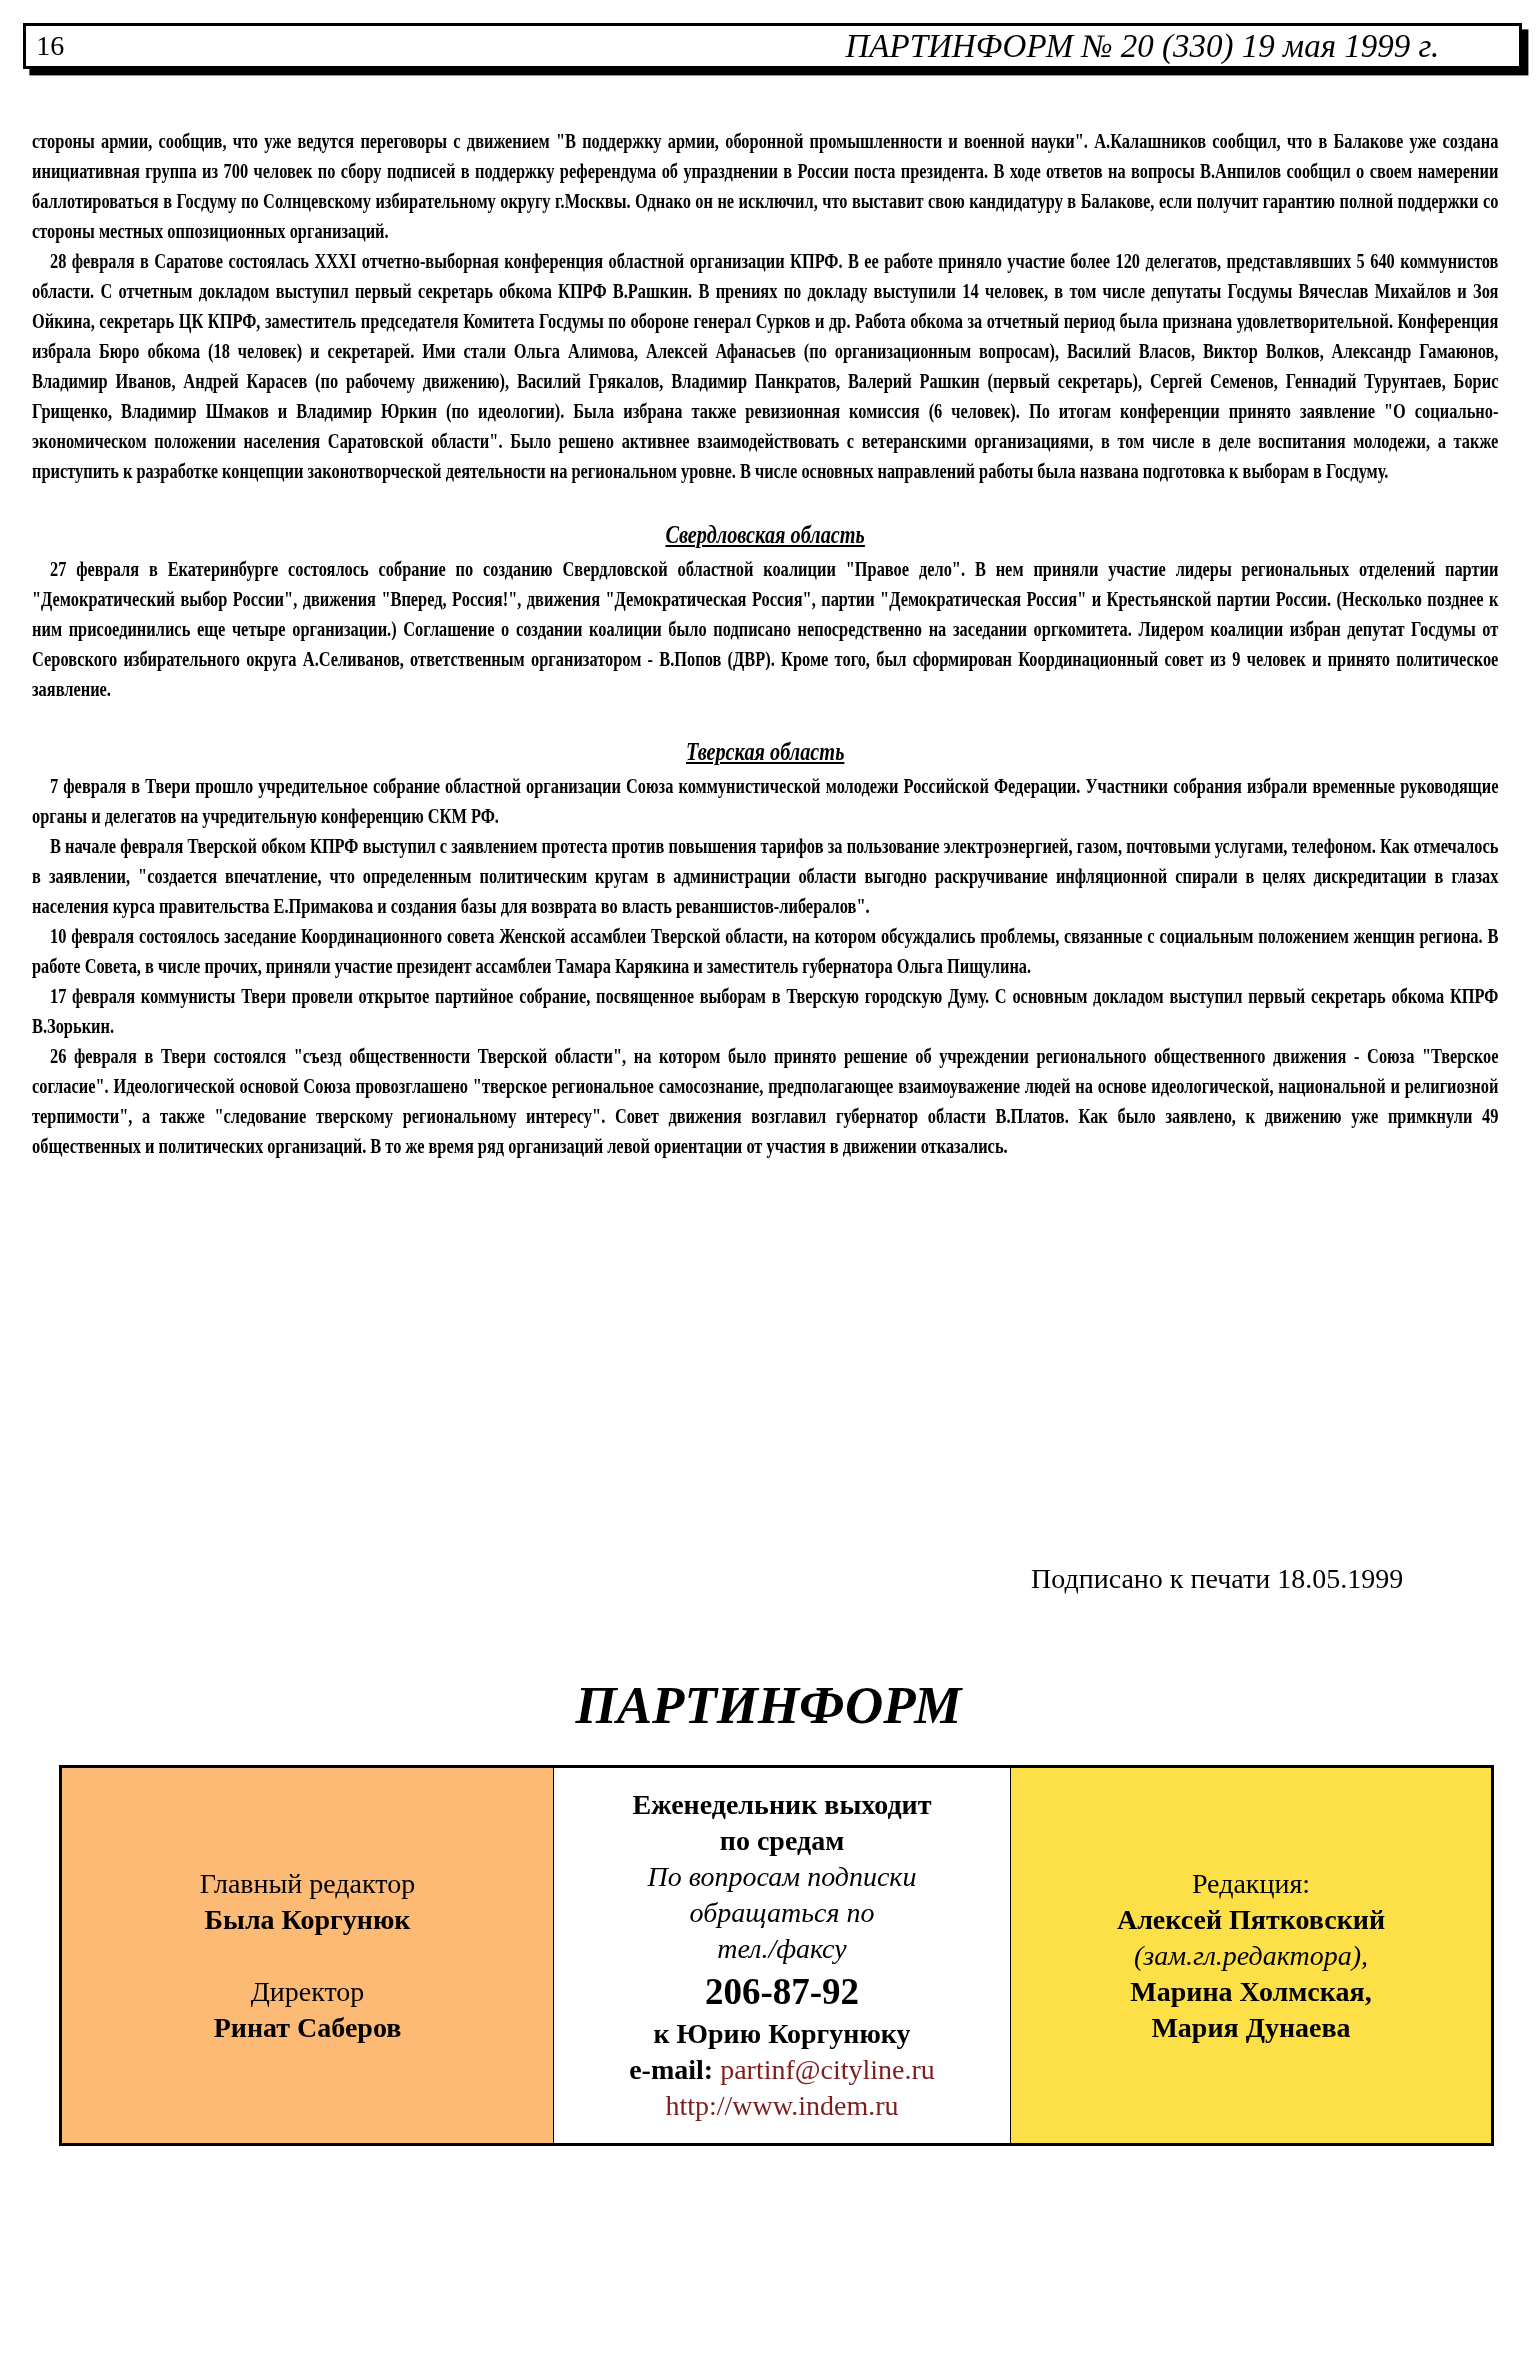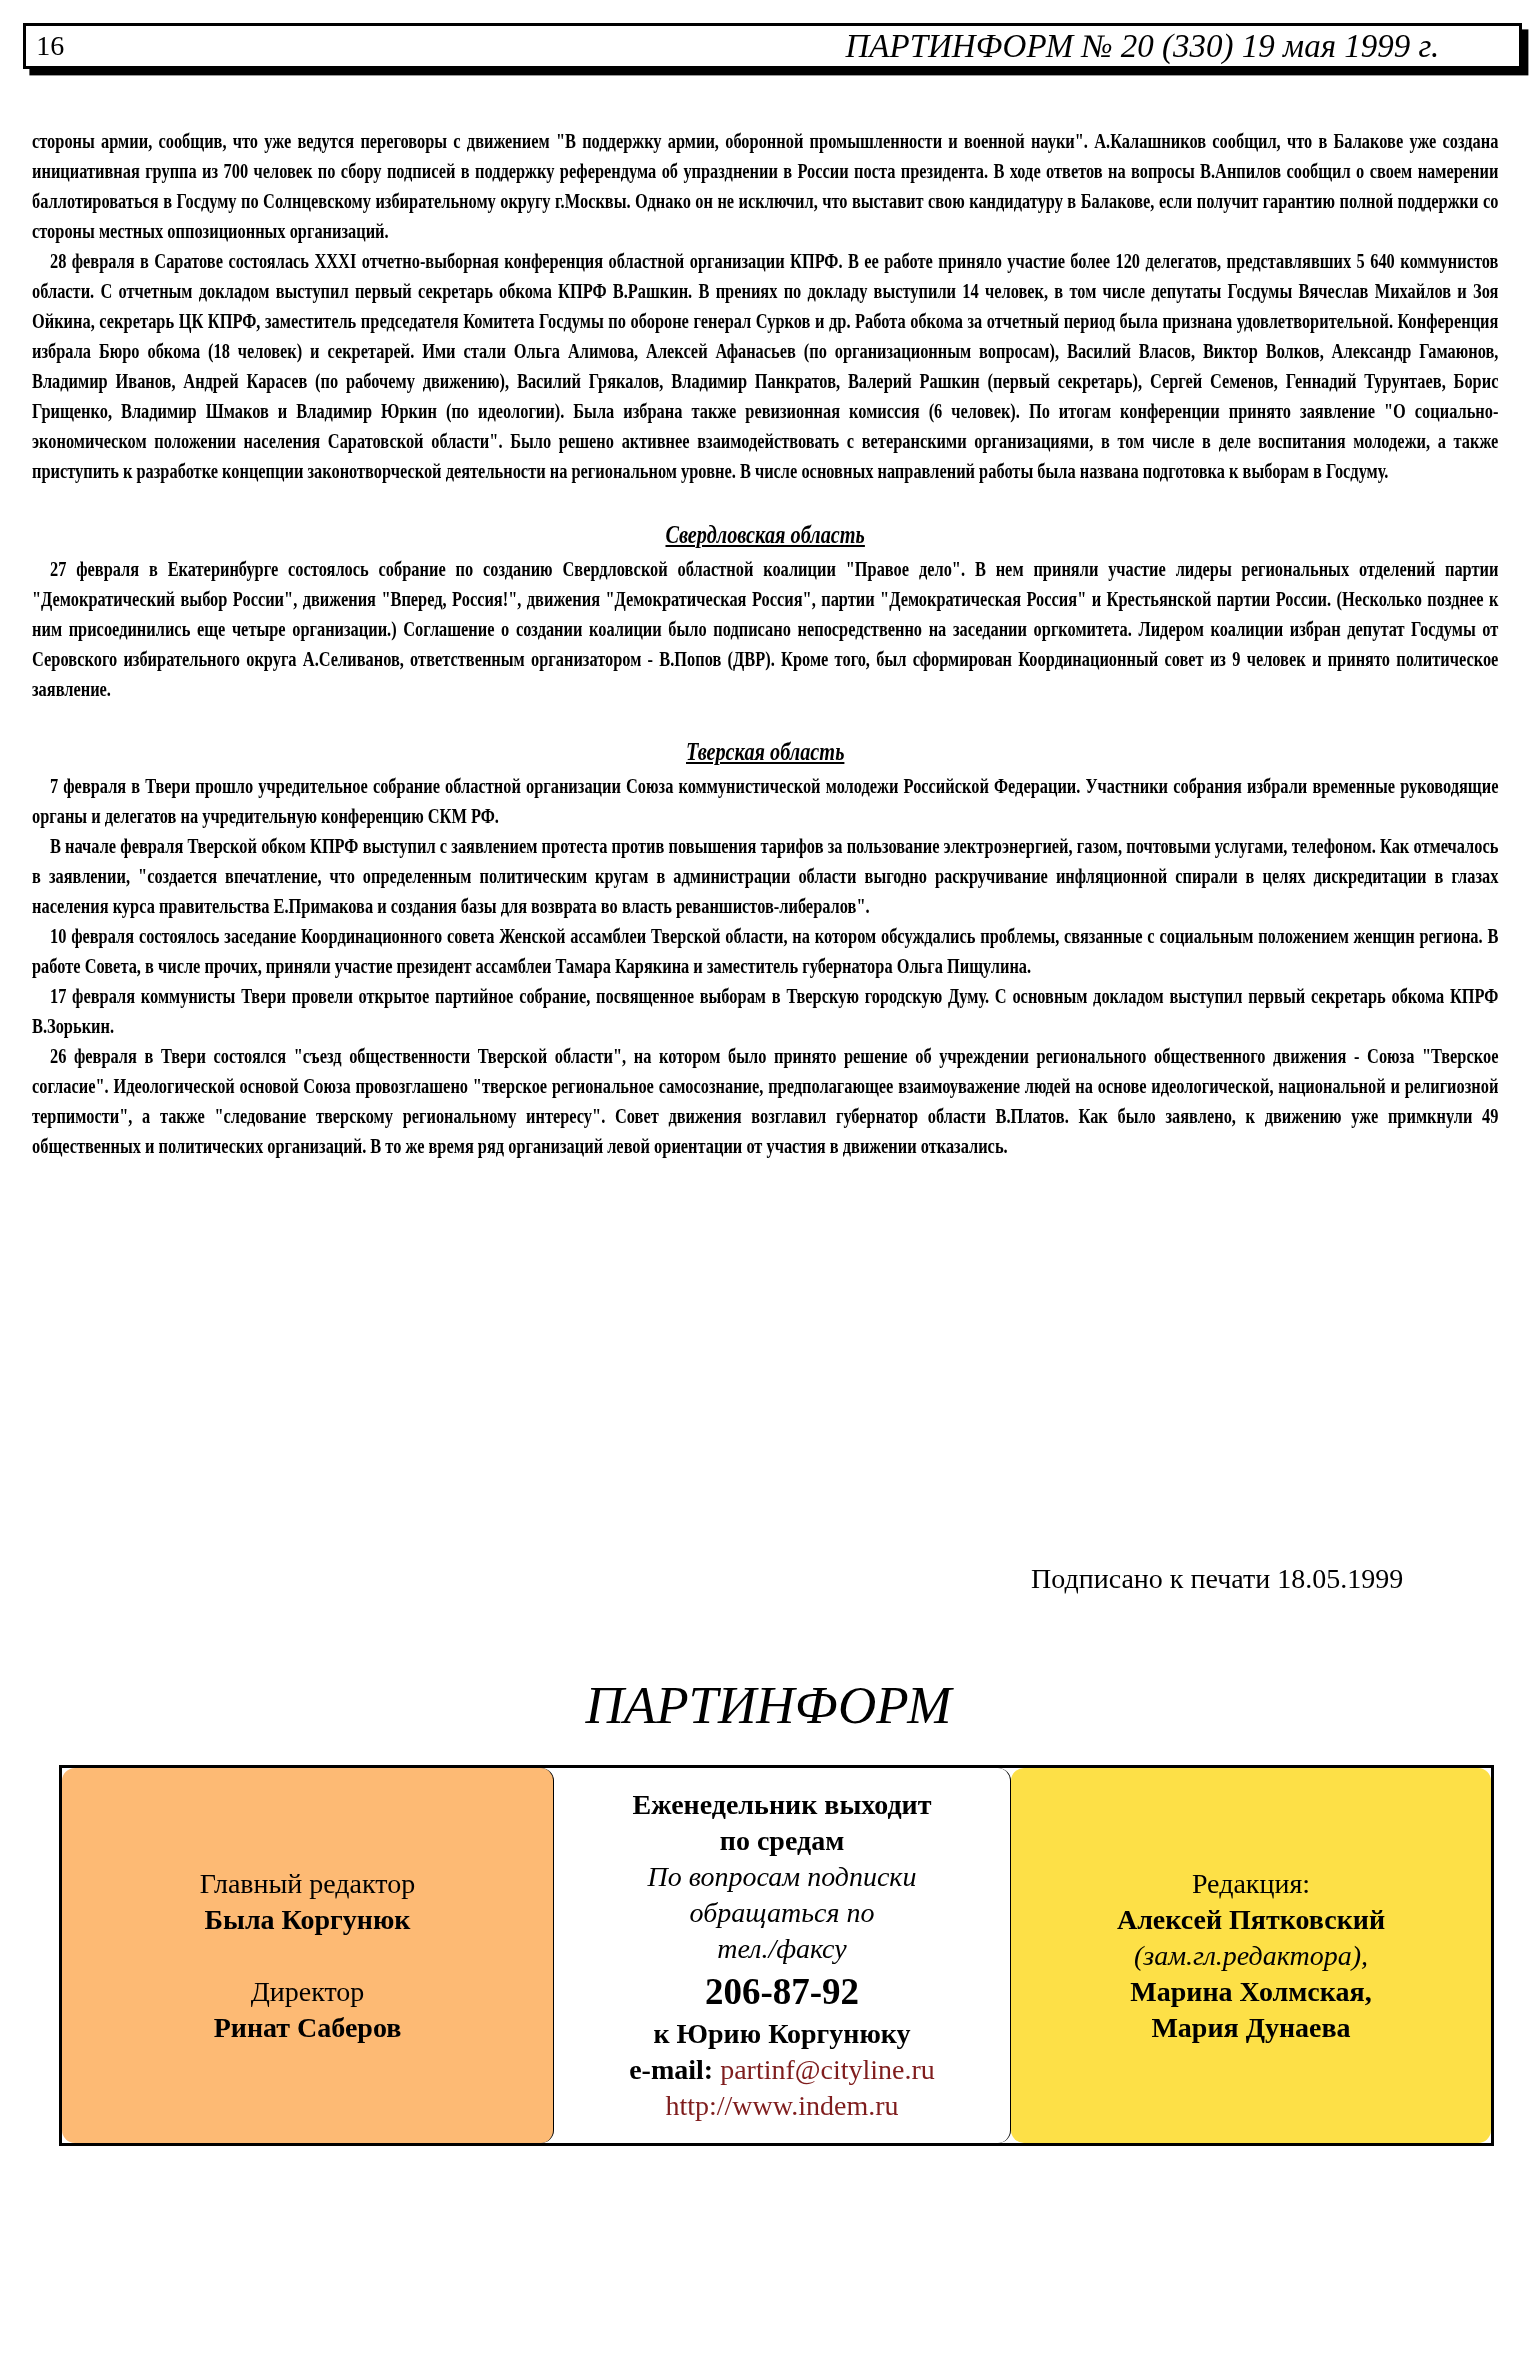--- a/index.html
+++ b/index.html
@@ -28,29 +28,29 @@
     text-align: center; font-style: italic; text-decoration: underline;
     font-weight: bold; font-size: 26px; line-height: 38px; text-indent: 0 !important;
     margin-top: 29.5px !important;
   }
   .signed {
     position: absolute; left: 1031px; top: 1563px;
     font-size: 28px;
   }
   .masthead {
     position: absolute; left: 0; width: 1537px; top: 1675px;
-    text-align: center; font-size: 53px; font-weight: normal; font-style: italic;
+    text-align: center; font-size: 53px; font-weight: bold; font-style: italic;
   }
   .infobox {
     position: absolute; left: 59px; top: 1765px; width: 1435px; height: 381px;
     border: 3.8px solid #000; display: flex; box-sizing: border-box;
   }
   .infobox .cell {
     display: flex; flex-direction: column; justify-content: center; align-items: center;
-    text-align: center; font-size: 28px; line-height: 36px; border-radius: 13px;
+    text-align: center; font-size: 28px; line-height: 36px;
   }
   .infobox .c1 { width: 491px; background: #fdba74; border-right: 1.9px solid #000; }
   .infobox .c2 { width: 456px; background: #ffffff; border-right: 1.9px solid #000; }
   .infobox .c3 { flex: 1; background: #fde047; }
   .b { font-weight: bold; }
   .i { font-style: italic; }
   .gap { height: 36px; }
   .phone { font-size: 37px; font-weight: bold; line-height: 49px; }
   a.link { color: #7f1d1d; }
 </style>

